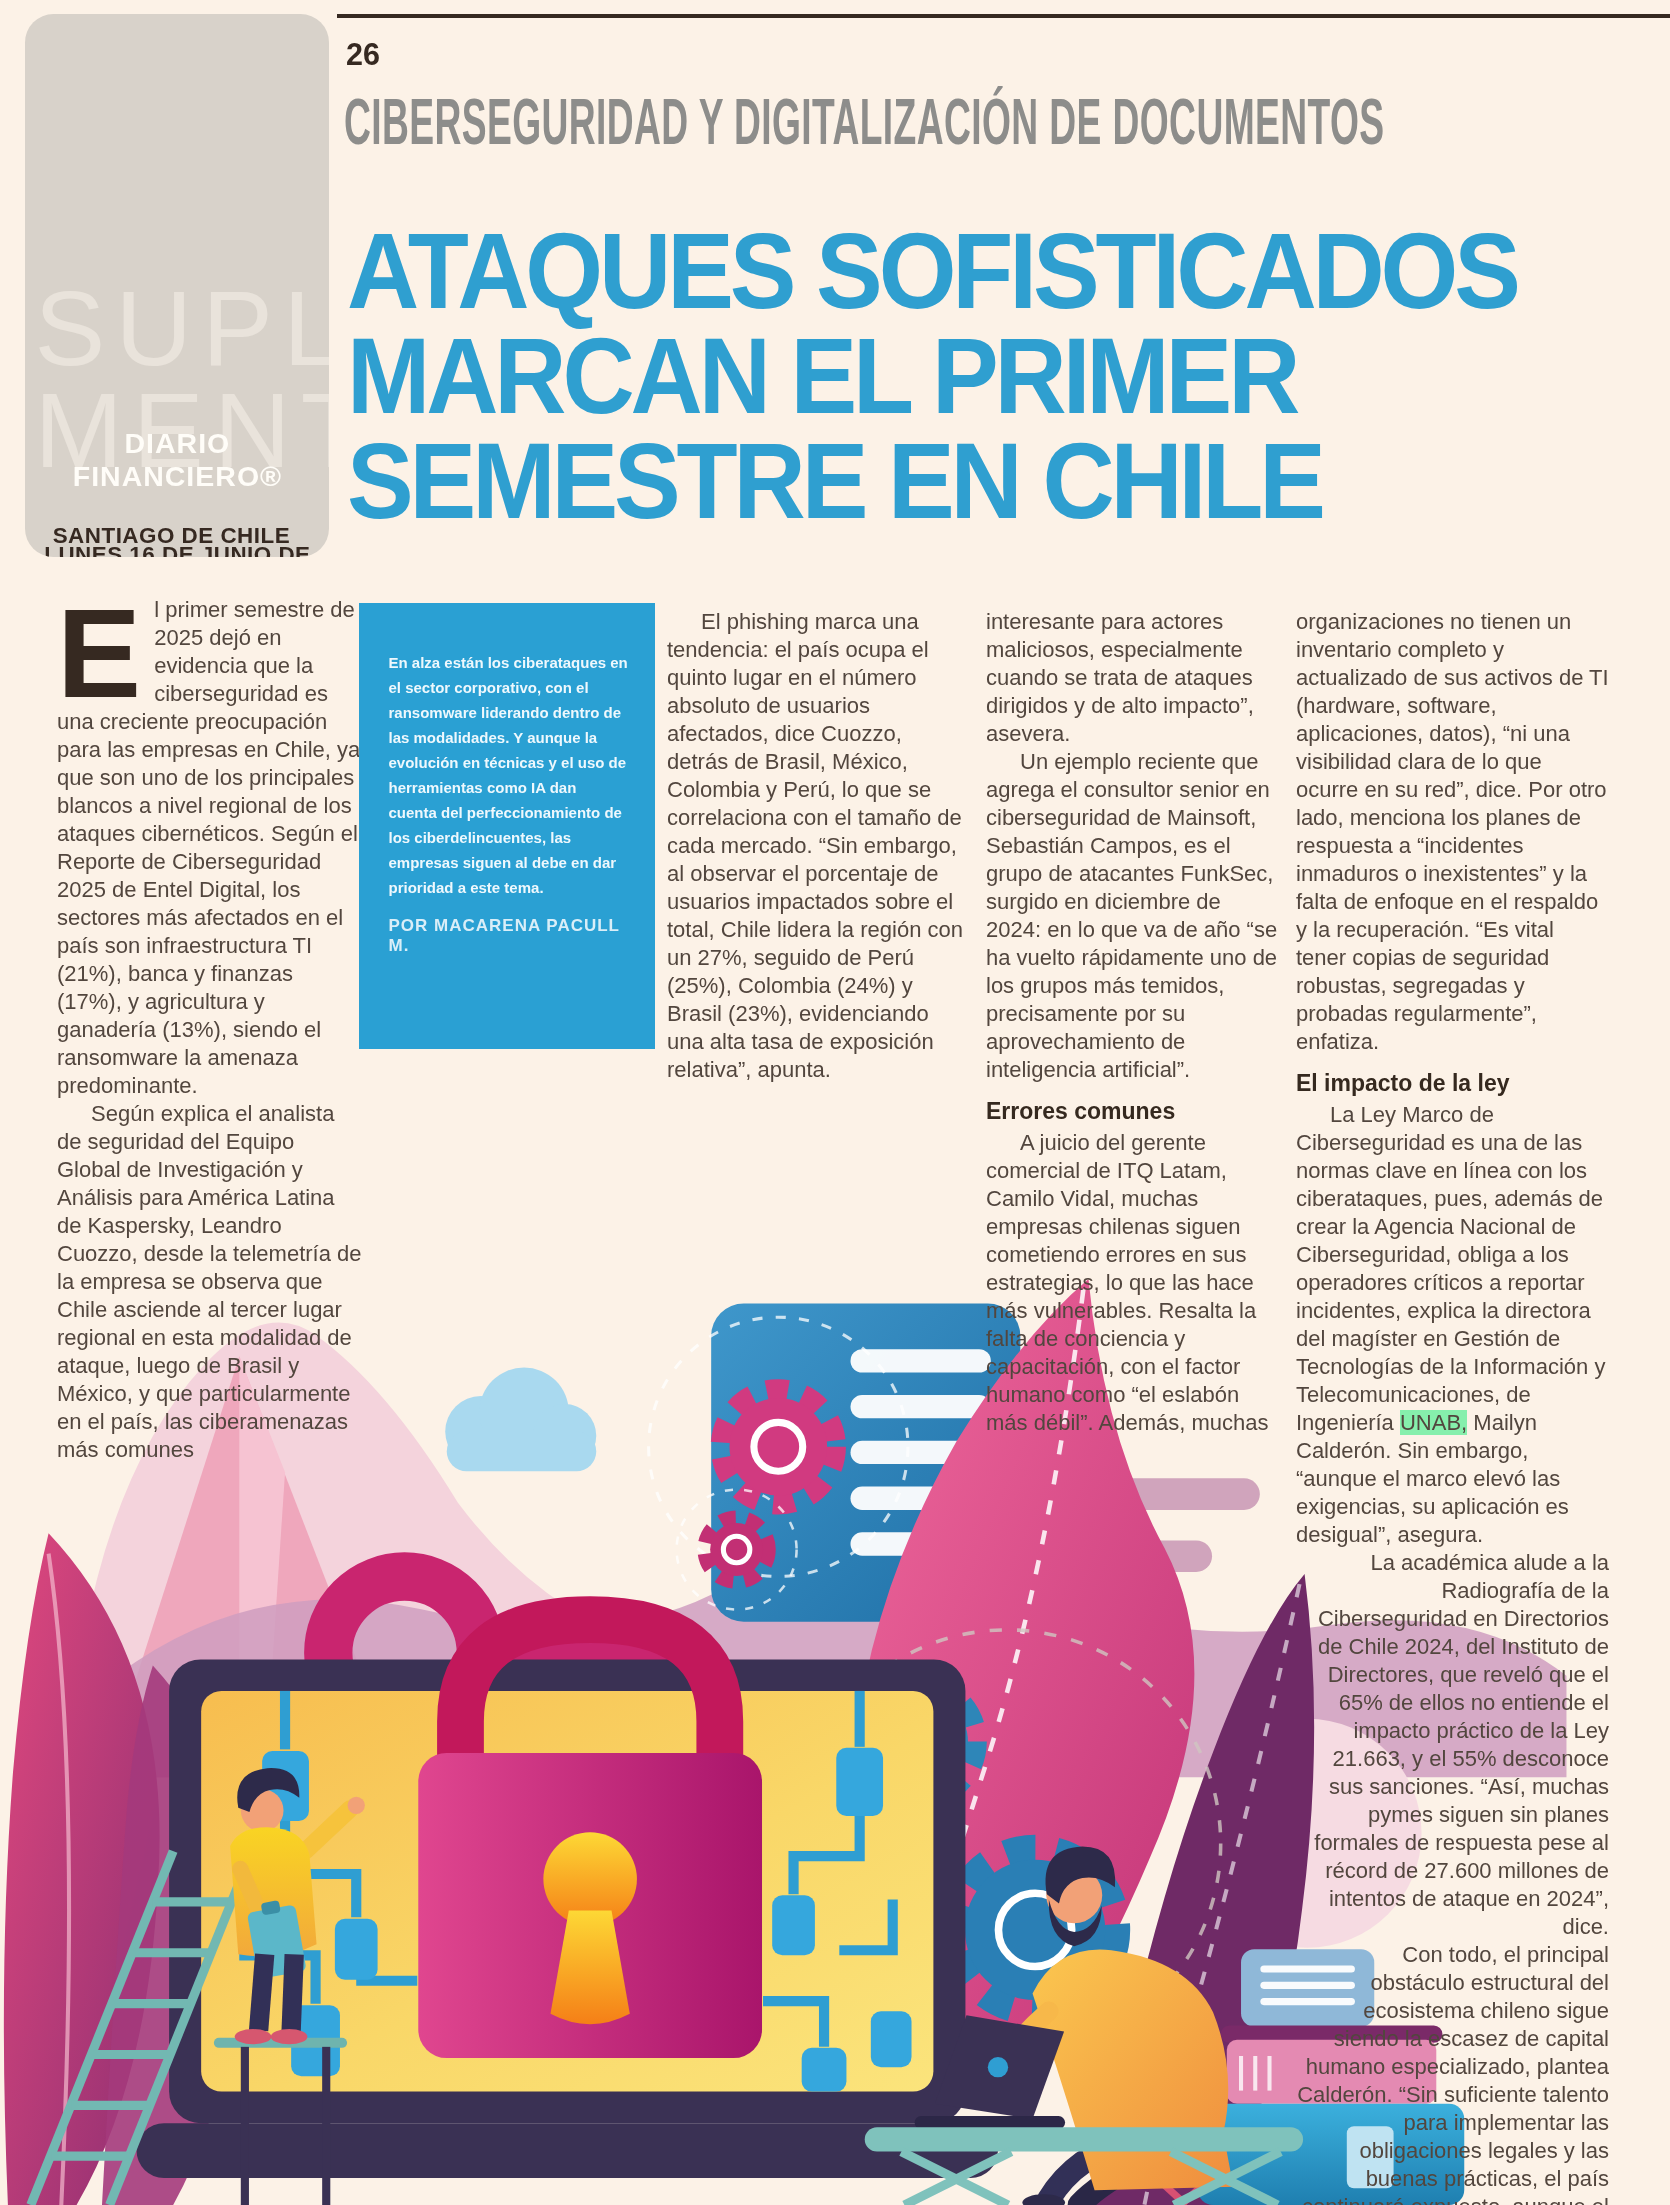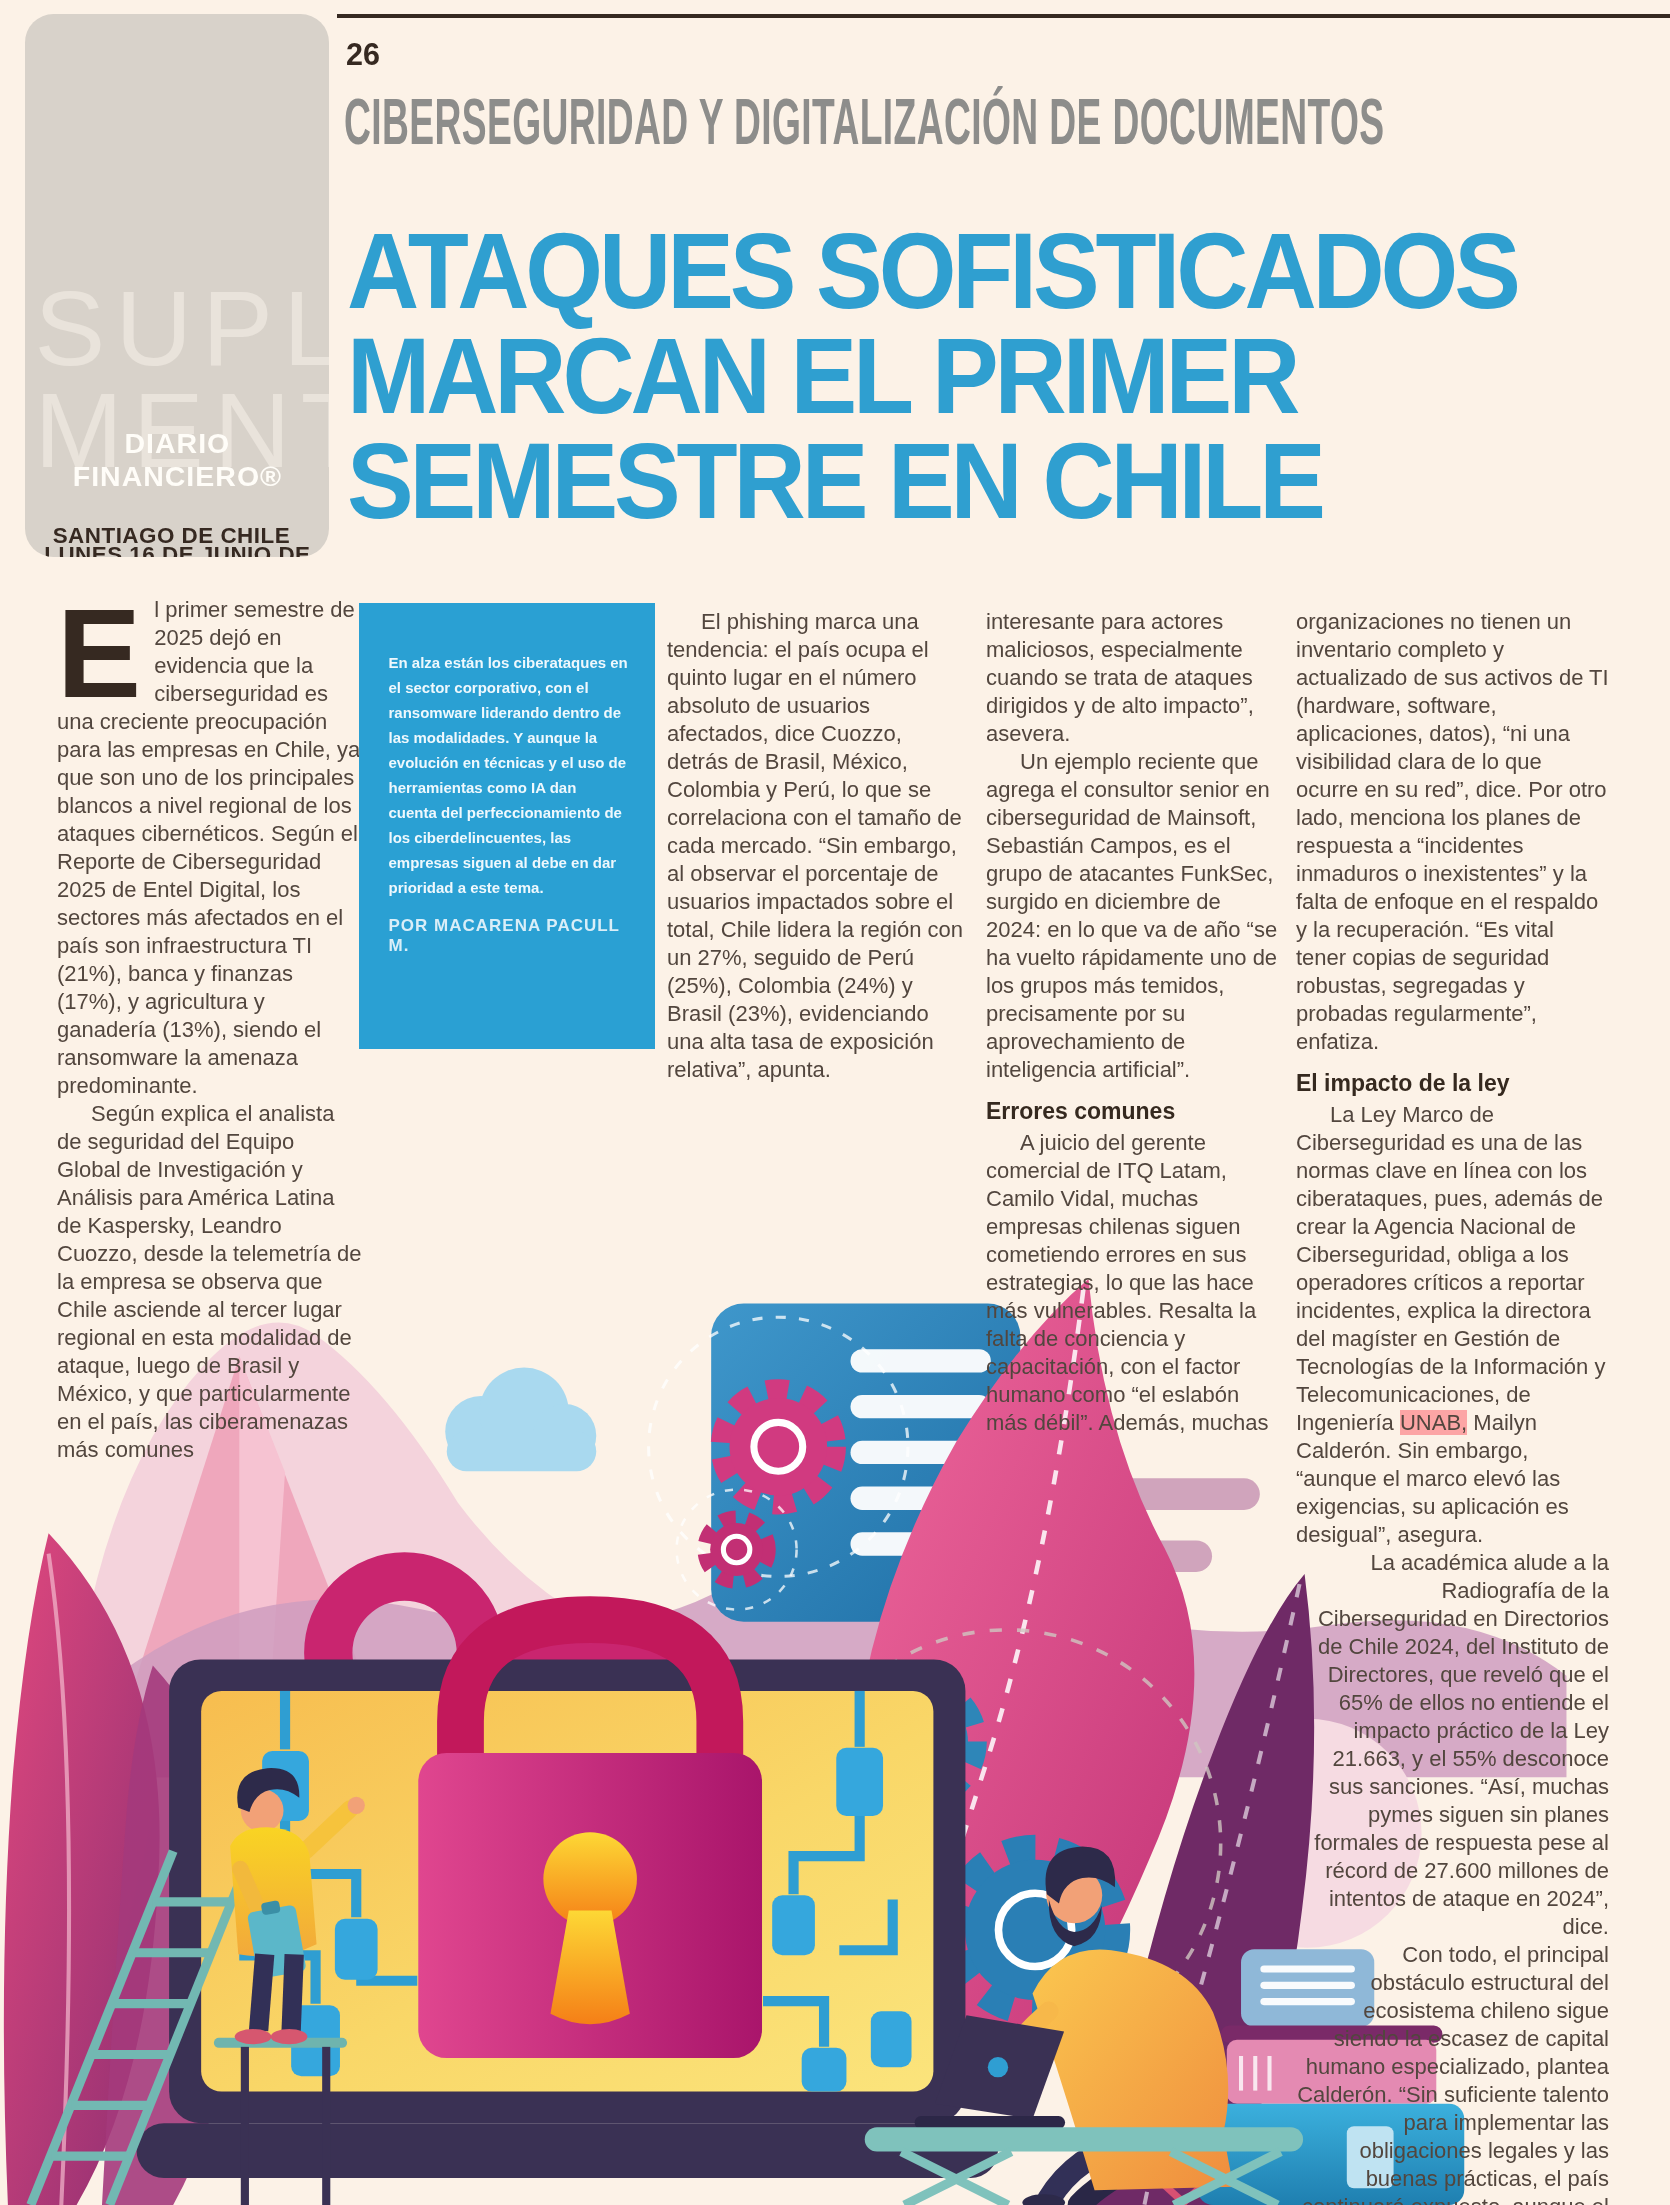--- a/index.html
+++ b/index.html
@@ -51,21 +51,21 @@
   .col p.ind { text-indent:34px; }
   .col1 { left:57px;  width:305px; }
   .col2 { left:667px; width:298px; top:608px; }
   .col3 { left:986px; width:294px; top:608px; }
   .col4 { left:1296px; width:313px; top:608px; }
   .dropcap {
     float:left; font-size:126px; line-height:102px; font-weight:700; color:#362921;
     margin:7.1px 13.2px 0 0;
   }
   .sec-heading { font-weight:700; color:#35291f; font-size:23px; margin:13.2px 0 4.1px 0; }
-  .hl { background:#fca5a5; }
+  .hl { background:#86efac; }
   .wrapblock1 { margin-top:0;   margin-left:46px;  text-align:right; }
   .wrapblock2 { margin-top:0;   margin-left:107px; text-align:right; }
   
   .quote-box {
     position:absolute; left:359px; top:603px; width:296px; height:446px; z-index:2;
     background:#2aa0d3; padding:47px 26.4px 0 29.5px;
   }
   .quote-text { color:#eef8fd; font-size:15px; line-height:25px; font-weight:700; }
   .quote-byline { color:#d9eef8; font-size:17px; font-weight:700; letter-spacing:1px; margin-top:16px; }
   

